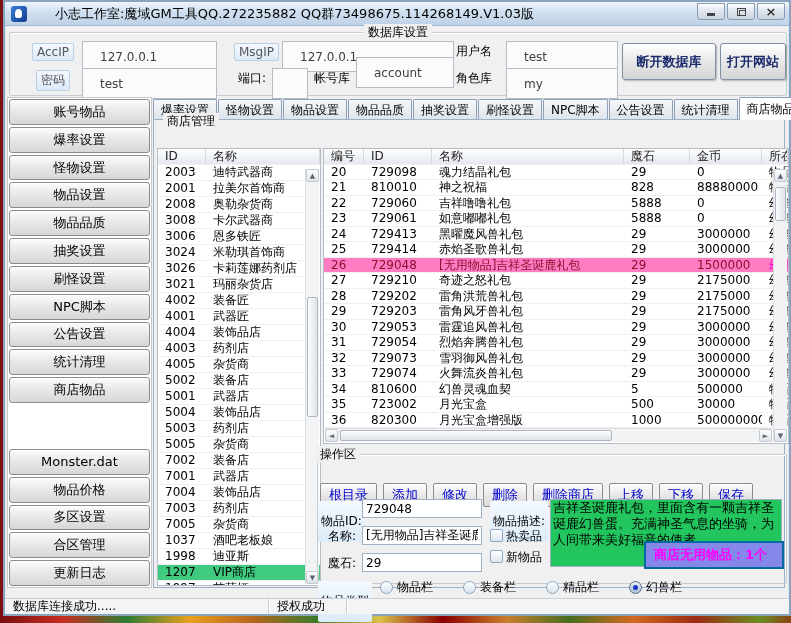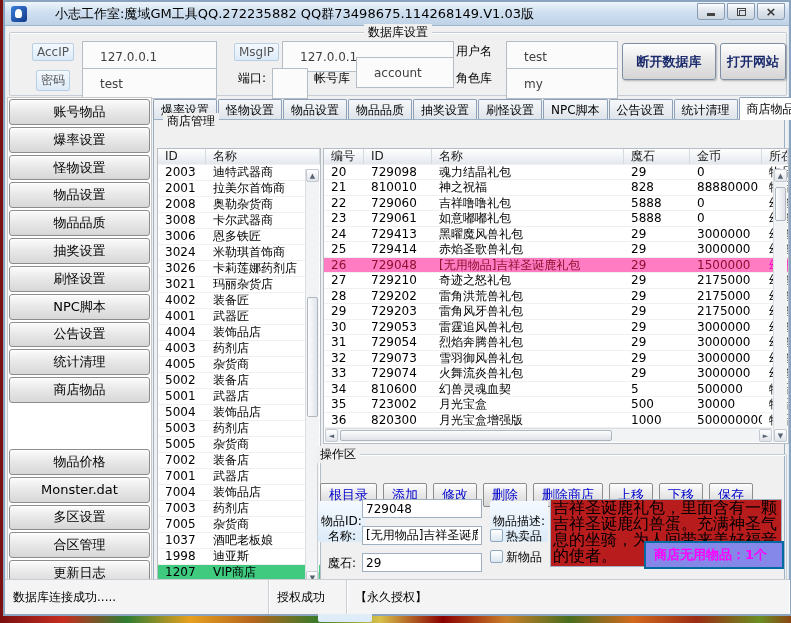--- a/index.html
+++ b/index.html
@@ -104,36 +104,36 @@
   #ops-group { left:312px; top:428px; width:470px; bottom:30px; }
   #ops-buttons { position:absolute; left:2px; top:28px; display:flex; gap:6px; }
   .op-btn { height:24px; padding:0 8px; border:1px solid #8c8c8c; border-radius:2px;
     background:linear-gradient(#fdfdfd,#e8e8e8 50%,#d8d8d8); color:#0000cc; font-size:13px;
     display:flex; align-items:center; cursor:default; box-shadow:inset 0 1px 0 #fff; }
   .form-label { position:absolute; white-space:nowrap; }
   .form-label.hl { background:linear-gradient(#f4f9ff,#dcebf8); padding:12px 3px; border-radius:2px; }
   .form-input { position:absolute; height:19px; border:1px solid #9fb0c2; background:#fff;
     font-size:12px; padding:1px 3px; color:#000; font-family:"DejaVu Sans","Liberation Sans",sans-serif; }
   #desc-box { position:absolute; left:232px; top:44px; width:232px; height:68px;
-    border:1px solid #9fb0c2; background:#b91c1c; font-size:16px; line-height:16px; overflow:hidden; padding:0 2px; }
+    border:1px solid #9fb0c2; background:#22c55e; font-size:13px; line-height:16px; overflow:hidden; padding:0 2px; }
   .chk { display:inline-block; width:13px; height:13px; border:1px solid #8ea8c0; border-radius:2px;
     background:linear-gradient(#fff,#dce6f0); vertical-align:-2px; margin-right:3px; }
   .chk-row { position:absolute; white-space:nowrap; }
   .radio-row { position:absolute; display:flex; gap:30px; align-items:center; }
   .radio { display:flex; align-items:center; gap:4px; }
   .rdot { width:13px; height:13px; border-radius:50%; border:1px solid #8ea8c0;
     background:linear-gradient(#fff,#d8e2ec); position:relative; }
   .radio.sel .rdot { background:linear-gradient(#e8eef6,#aebdd0); border-color:#5a7088; }
   .radio.sel .rdot::after { content:""; position:absolute; left:3px; top:3px; width:5px; height:5px;
     border-radius:50%; background:#1636c8; }
   #badge { position:absolute; right:4px; bottom:30px; width:140px; height:28px;
     background:var(--badge-bg); border:2px solid #0369a1; color:var(--badge-text);
     font-weight:bold; font-size:13px; display:flex; align-items:center; padding-left:8px; }
   
-  #statusbar { position:absolute; left:0; right:0; bottom:0; height:35px; background:#f4f4f4;
+  #statusbar { position:absolute; left:0; right:0; bottom:0; height:16px; background:#f4f4f4;
     border-top:1px solid #c9ced4; display:flex; align-items:flex-end; }
   .status-sec { height:100%; display:flex; align-items:center; padding:0 8px;
     border-right:1px solid #c9ced4; box-shadow:1px 0 0 #fff; white-space:nowrap; }
   .status-sec.s1 { width:264px; } .status-sec.s2 { width:78px; } .status-sec.s3 { flex:1; border-right:none; }
 </style>
 </head>
 <body>
 
 <div class="window">
 
@@ -181,22 +181,22 @@
         <div class="sbtn">怪物设置</div>
         <div class="sbtn">物品设置</div>
         <div class="sbtn">物品品质</div>
         <div class="sbtn">抽奖设置</div>
         <div class="sbtn">刷怪设置</div>
         <div class="sbtn">NPC脚本</div>
         <div class="sbtn">公告设置</div>
         <div class="sbtn">统计清理</div>
         <div class="sbtn">商店物品</div>
         <div class="sb-spacer"></div>
+        <div class="sbtn">Monster.dat</div>
         <div class="sbtn">物品价格</div>
-        <div class="sbtn">Monster.dat</div>
         <div class="sbtn">多区设置</div>
         <div class="sbtn">合区管理</div>
         <div class="sbtn">更新日志</div>
       </div>
 
     <div id="tabstrip">
 
     <div class="tab">爆率设置</div>
         <div class="tab">怪物设置</div>
         <div class="tab">物品设置</div>
@@ -541,16 +541,15 @@
             <span>幻兽栏</span>
           </div>
         </div>
 
       <div id="badge" style="right:2px; bottom:14px;">商店无用物品：1个</div>
     </div>
 
     <div id="statusbar">
       <div class="status-sec s1">数据库连接成功.....</div>
       <div class="status-sec s2">授权成功</div>
-      <div class="status-sec s3">【永久授权】</div>
     </div>
   </div>
 </div>
 
 </body></html>

